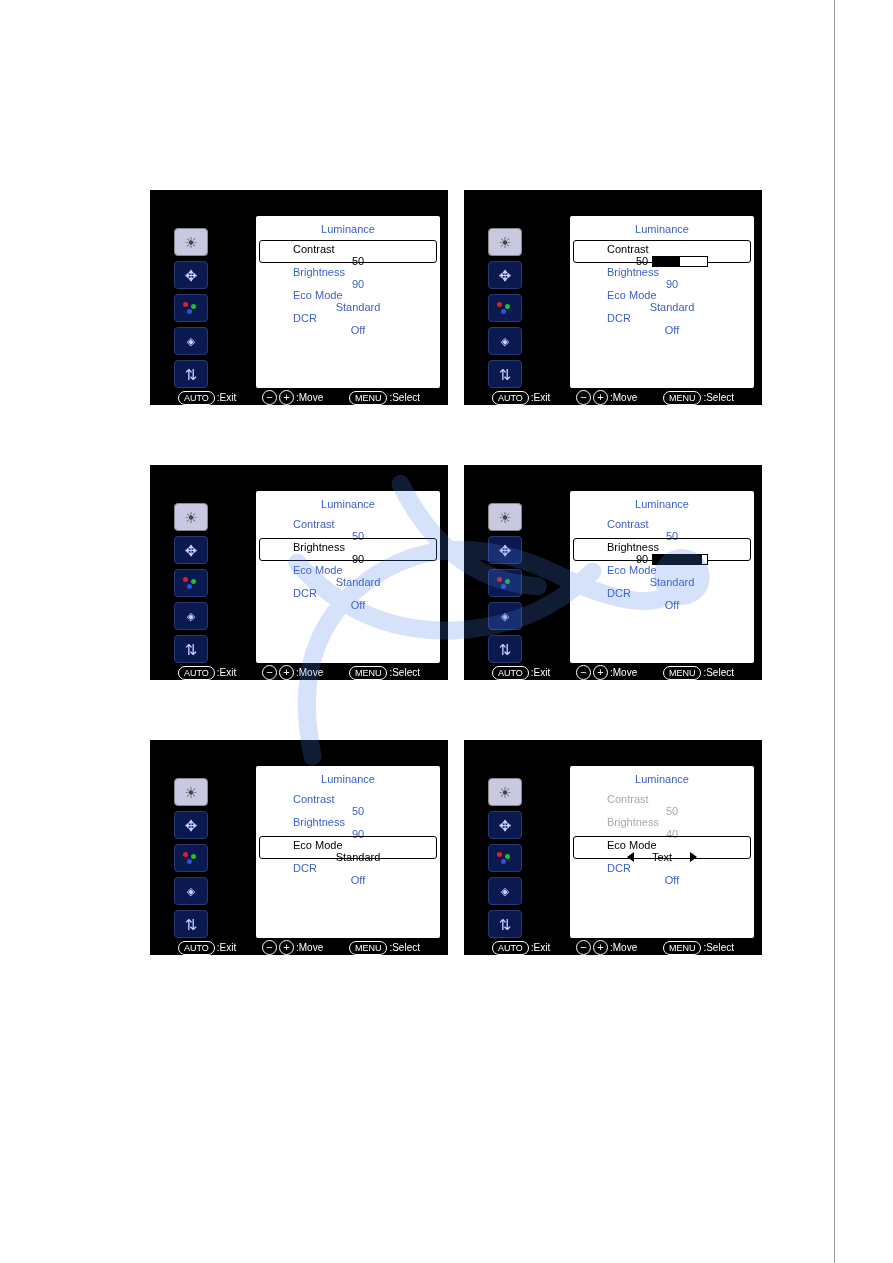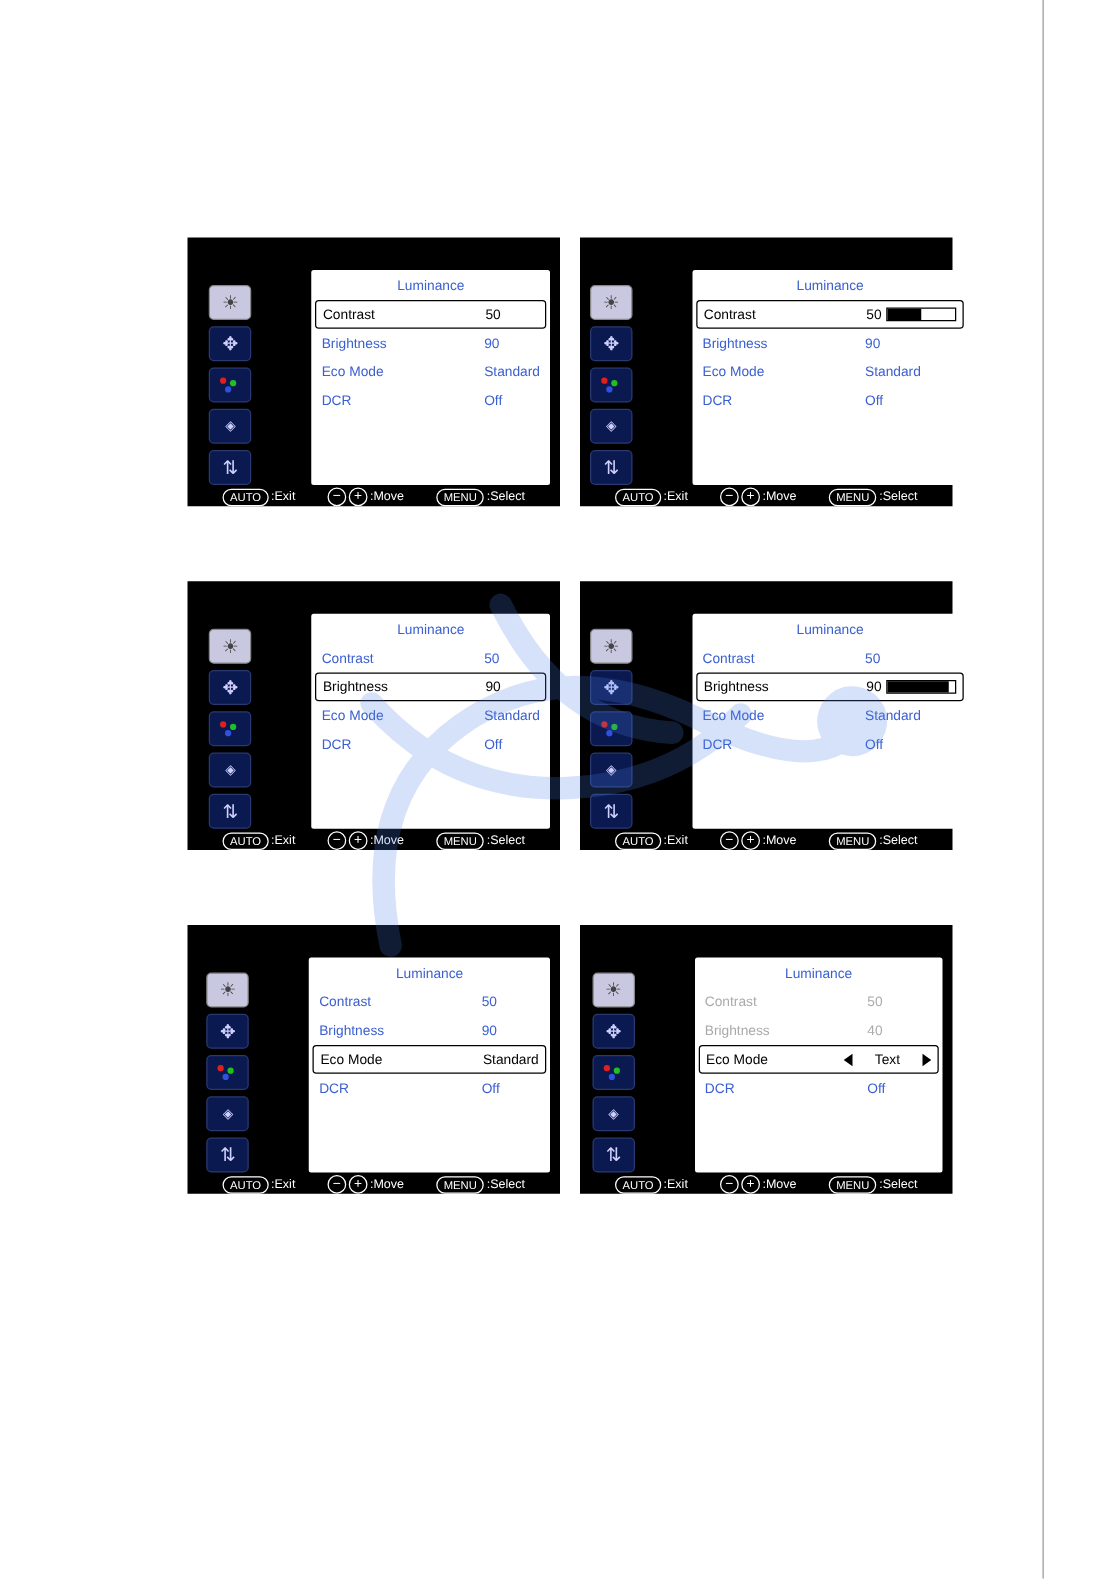--- a/index.html
+++ b/index.html
@@ -91,20 +91,21 @@
   }
   .panel-items {
     display: flex;
     flex-direction: column;
   }
   .item {
     display: flex;
     padding: 3px 8px;
     align-items: center;
     height: 17px;
+    flex-direction: column;
   }
   .item.selected {
     border: 1px solid #000;
     border-radius: 3px;
     margin: 0 3px;
     padding: 2px 5px;
   }
   .item-label {
     width: 110px;
     color: #3a5fd0;

